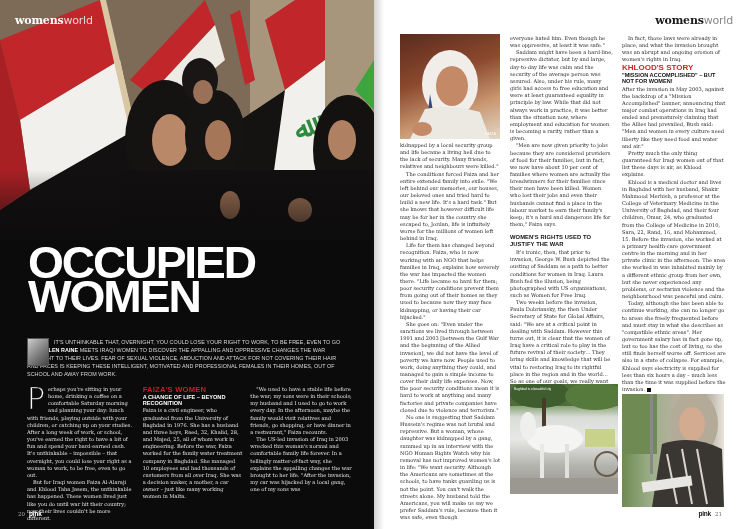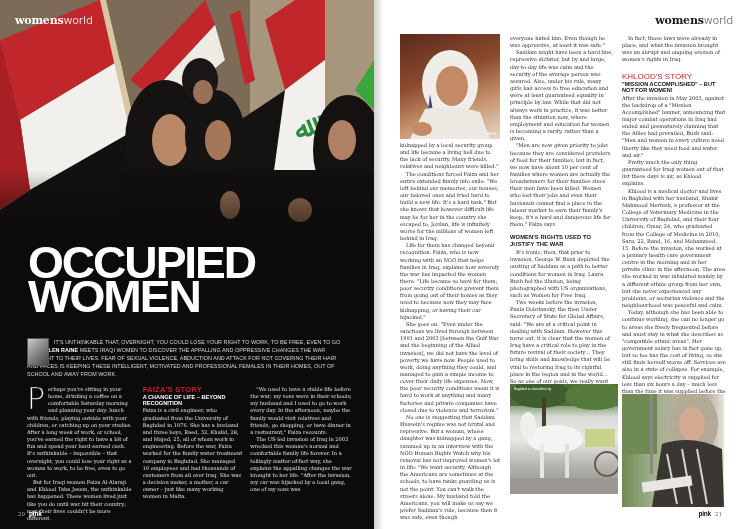--- a/index.html
+++ b/index.html
@@ -72,22 +72,22 @@
 
   .r-col { position: absolute; font-size: 5.1px; line-height: 7.15px; color: #2a2a2a; }
   .r-col p { text-indent: 6px; }
   .r-col p.first { text-indent: 0; }
   .r-col-a { left: 26px; top: 142px; width: 100px; }
   .r-col-b { left: 136px; top: 35px; width: 103px; }
   .r-col-c { left: 248px; top: 35px; width: 104px; }
 
   .r-subhead { font-family: "Liberation Sans", sans-serif; font-weight: bold; font-size: 5.8px;
     line-height: 6.4px; color: #111; text-transform: uppercase; margin: 6px 0 2px 0; letter-spacing: 0.1px; }
-  .r-story-head { font-family: "Liberation Sans", sans-serif; font-weight: normal; font-size: 8px;
-    line-height: 8.5px; color: #d2242c; margin-top: 9px; }
+  .r-story-head { font-family: "Liberation Sans", sans-serif; font-weight: bold; font-size: 8px;
+    line-height: 8.5px; color: #d2242c; }
   .r-story-sub { font-family: "Liberation Sans", sans-serif; font-weight: bold; font-size: 5.6px;
     line-height: 6.2px; color: #111; text-transform: uppercase; margin-bottom: 1px; }
   .end-mark { display: inline-block; width: 4px; height: 4px; background: #111; margin-left: 2px; vertical-align: middle; }
 
   .horse-photo { position: absolute; left: 136px; top: 384px; width: 108px; height: 110px; overflow: hidden;
     background: linear-gradient(180deg, #4f6e3a 0%, #7a9966 18%, #d9dcd6 30%, #e8e8e6 50%, #b3b3ad 75%, #8e8d86 100%); }
   .horse-photo .caption { position: absolute; left: 4px; top: 3px; font-family: "Liberation Sans", sans-serif;
     font-size: 3.2px; color: #fff; }
 
   .khlood-photo { position: absolute; left: 248px; top: 394px; width: 102px; height: 113px; overflow: hidden;
@@ -149,21 +149,21 @@
       <div class="author-photo"></div>
       <p class="standfirst"><span>It's unthinkable that, overnight, you could lose your right to work, to be free, even to go out. </span><span class="byline">Helen Raine</span><span> meets Iraqi women to discover the appalling and oppressive changes the war brought to their lives. Fear of sexual violence, abduction and attack for not covering their hair and faces is keeping these intelligent, motivated and professional females in their homes, out of school and away from work.</span></p>
     </div>
 
     <div class="left-cols">
       <div class="col col-a">
         <p class="first dropcap-para"><span class="dropcap">P</span><span>erhaps you're sitting in your home, drinking a coffee on a comfortable Saturday morning and planning your day: lunch with friends, playing outside with your children, or catching up on your studies. After a long week of work, or school, you've earned the right to have a bit of fun and spend your hard-earned cash. It's unthinkable – impossible – that overnight, you could lose your right as a woman to work, to be free, even to go out.</span></p>
         <p>But for Iraqi women Faiza Al-Alaraji and Khlood Taha Jasem, the unthinkable has happened. These women lived just like you do until war hit their country; now their lives couldn't be more different.</p>
       </div>
       <div class="col col-b">
-        <div class="story-head-red">FAIZA'S STORY</div>
+        <div class="story-head-red">FAIZA'S WOMEN</div>
         <div class="story-sub">A change of life – beyond recognition</div>
         <p class="first">Faiza is a civil engineer, who graduated from the University of Baghdad in 1976. She has a husband and three boys, Raed, 32, Khalid, 28, and Majed, 25, all of whom work in engineering. Before the war, Faiza worked for the family water treatment company in Baghdad. She managed 10 employees and had thousands of customers from all over Iraq. She was a decision maker, a mother, a car owner – just like many working women in Malta.</p>
       </div>
       <div class="col col-c">
         <p>"We used to have a stable life before the war; my sons were in their schools; my husband and I used to go to work every day. In the afternoon, maybe the family would visit relatives and friends, go shopping, or have dinner in a restaurant," Faiza recounts.</p>
         <p>The US-led invasion of Iraq in 2003 wrecked this woman's normal and comfortable family life forever. In a tellingly matter-of-fact way, she explains the appalling changes the war brought to her life. "After the invasion, my car was hijacked by a local gang, one of my sons was</p>
       </div>
     </div>
 
     <div class="folio folio-left">

